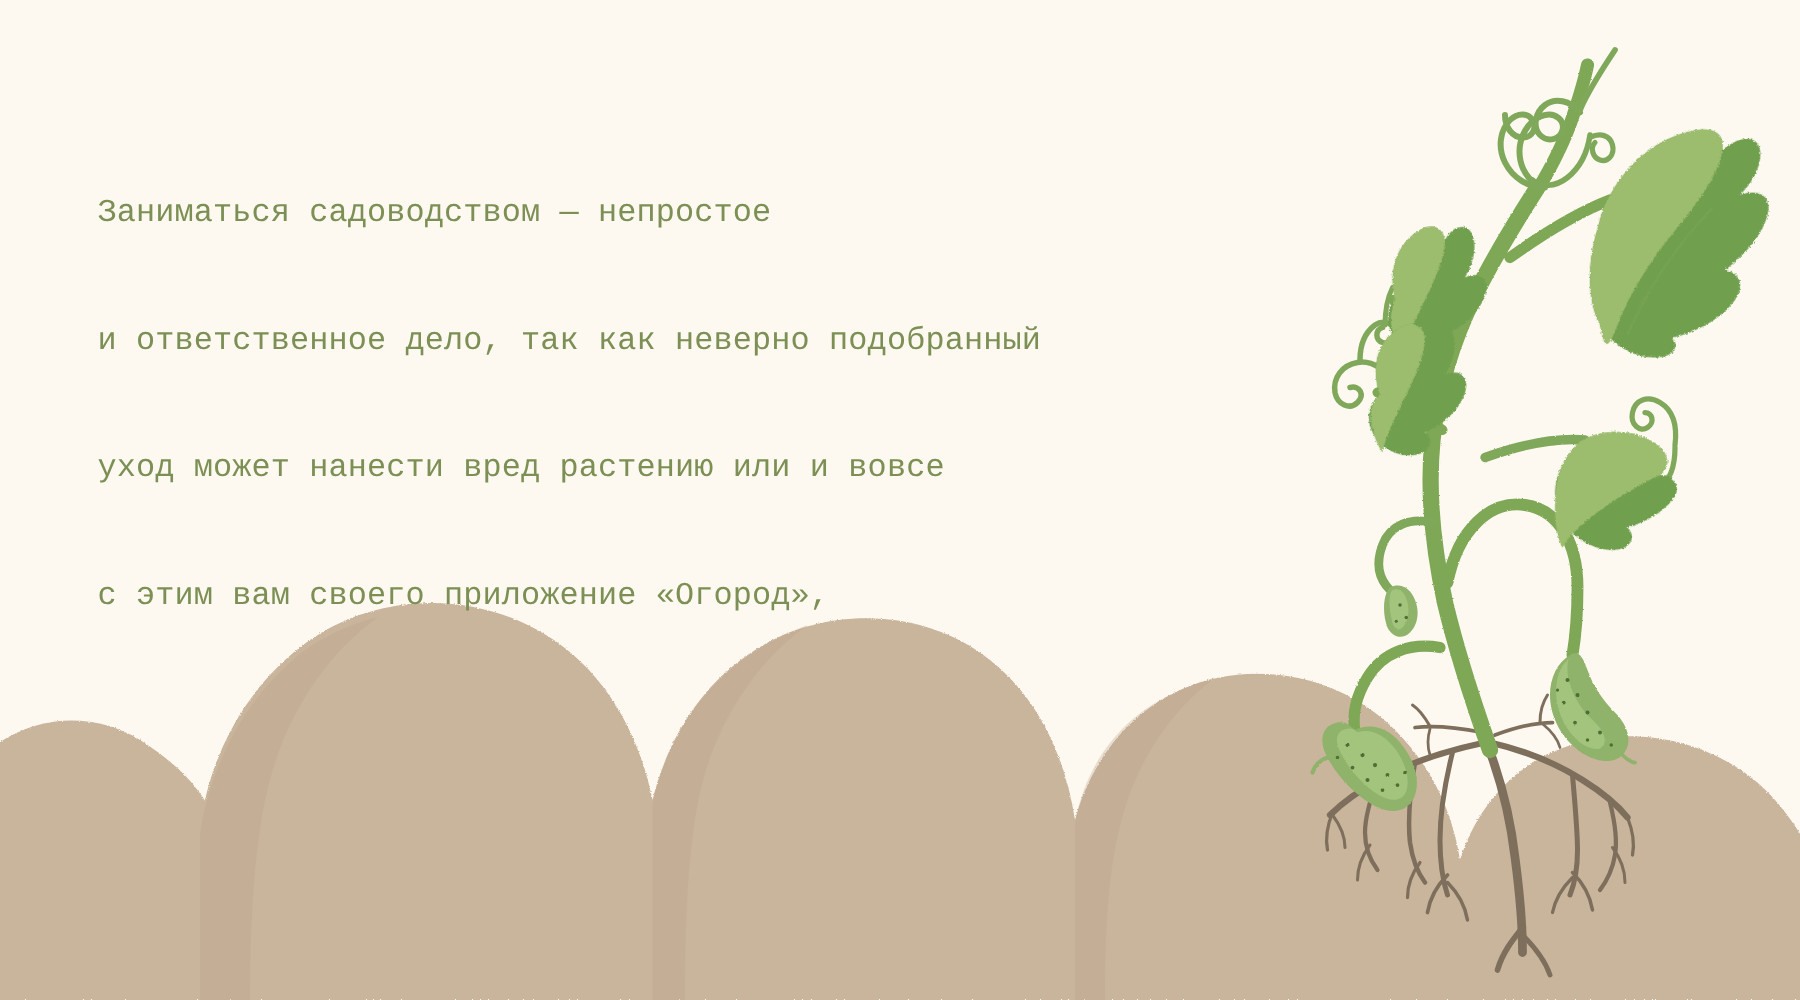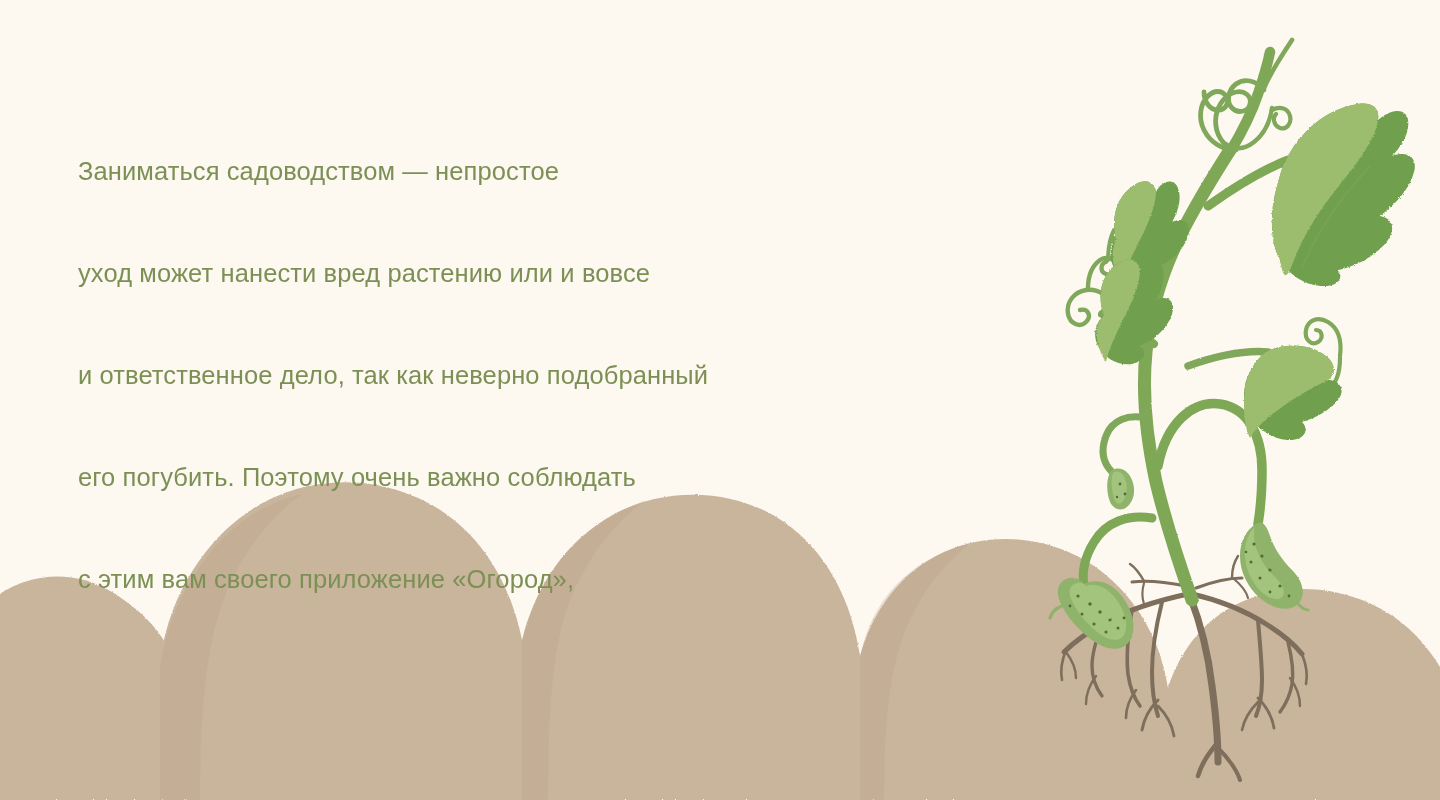--- a/index.html
+++ b/index.html
@@ -7,21 +7,21 @@
     margin: 0;
     padding: 0;
     background: #FDF8F0;
   }
   #page {
     position: relative;
     width: 1440px;
     height: 800px;
     overflow: hidden;
     background: #FDF8F0;
-    font-family: Liberation Sans, sans-serif;
+    font-family: Liberation Mono, monospace;
   }
   
   #soil-layer {
     position: absolute;
     left: 0;
     top: 0;
     width: 1440px;
     height: 800px;
     pointer-events: none;
   }
@@ -392,22 +392,21 @@
           <circle cx="30" cy="606" r="1.4"></circle>
           <circle cx="84" cy="618" r="1.4"></circle>
         </g>
         <path d="M 22 606 C 16 608, 12 612, 10 618" stroke="#8FB36A" stroke-width="3.4" fill="none" stroke-linecap="round"></path>
       </g>
     </g>
   </svg>
 
   <div id="intro-copy">
     <span class="copy-line">Заниматься садоводством — непростое</span>
+    <span class="copy-line">и ответственное дело, так как неверно подобранный</span>
     <span class="copy-line">уход может нанести вред растению или и вовсе</span>
-    <span class="copy-line">и ответственное дело, так как неверно подобранный</span>
-    <span class="copy-line">его погубить. Поэтому очень важно соблюдать</span>
     <span class="copy-line">с этим вам своего приложение «Огород»,</span>
     
     
     
   </div>
 
 </div>
 
 </body></html>

